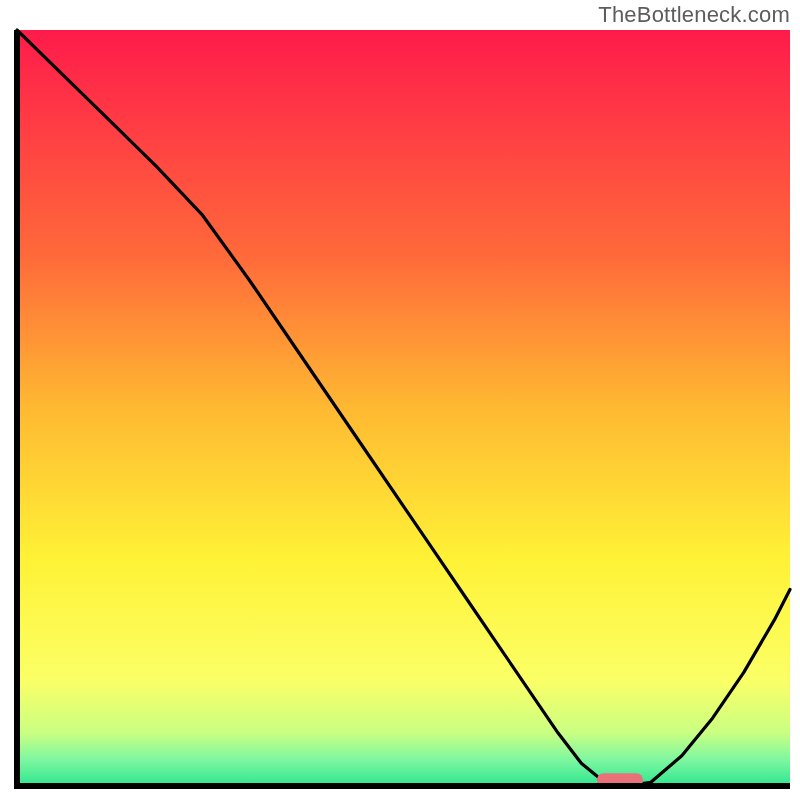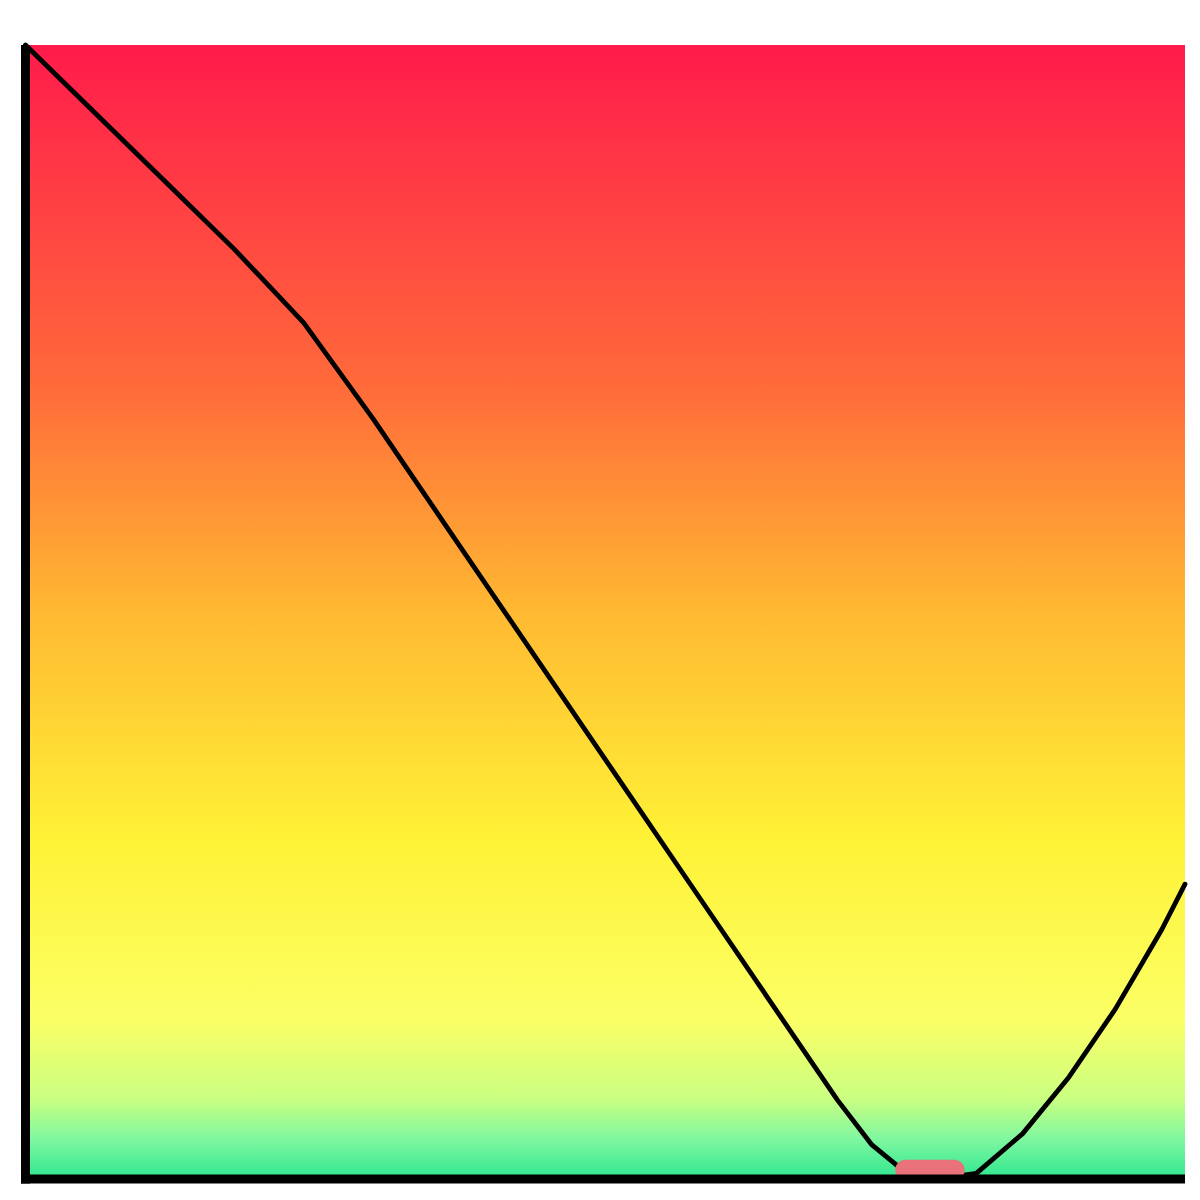--- a/index.html
+++ b/index.html
@@ -28,20 +28,21 @@
   .chart-svg {
     display: block;
     width: 800px;
     height: 800px;
   }
 </style>
 </head>
 <body>
 
 <div class="wrapper">
+  <div class="watermark">TheBottleneck.com</div>
 
   <svg class="chart-svg" viewBox="0 0 800 800">
     <defs>
       <linearGradient id="bg-grad" x1="0" y1="0" x2="0" y2="1">
           <stop offset="0%" stop-color="#ff1b4b"></stop>
           <stop offset="30%" stop-color="#ff6a3a"></stop>
           <stop offset="50%" stop-color="#ffb932"></stop>
           <stop offset="70%" stop-color="#fff236"></stop>
           <stop offset="86%" stop-color="#fbff66"></stop>
           <stop offset="93%" stop-color="#c9ff82"></stop>

